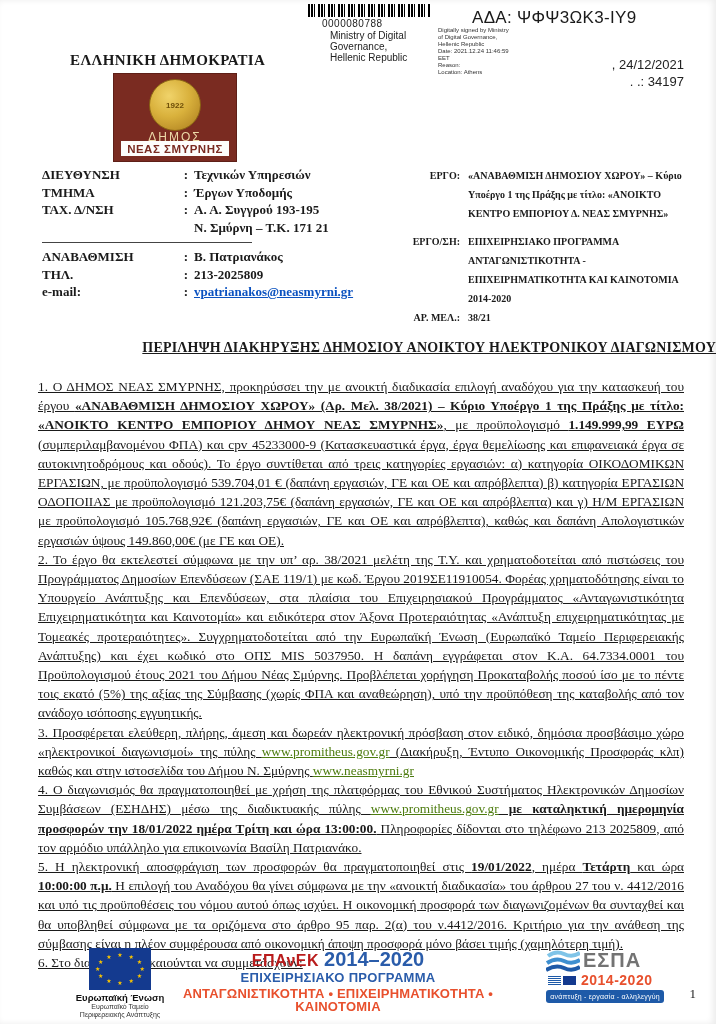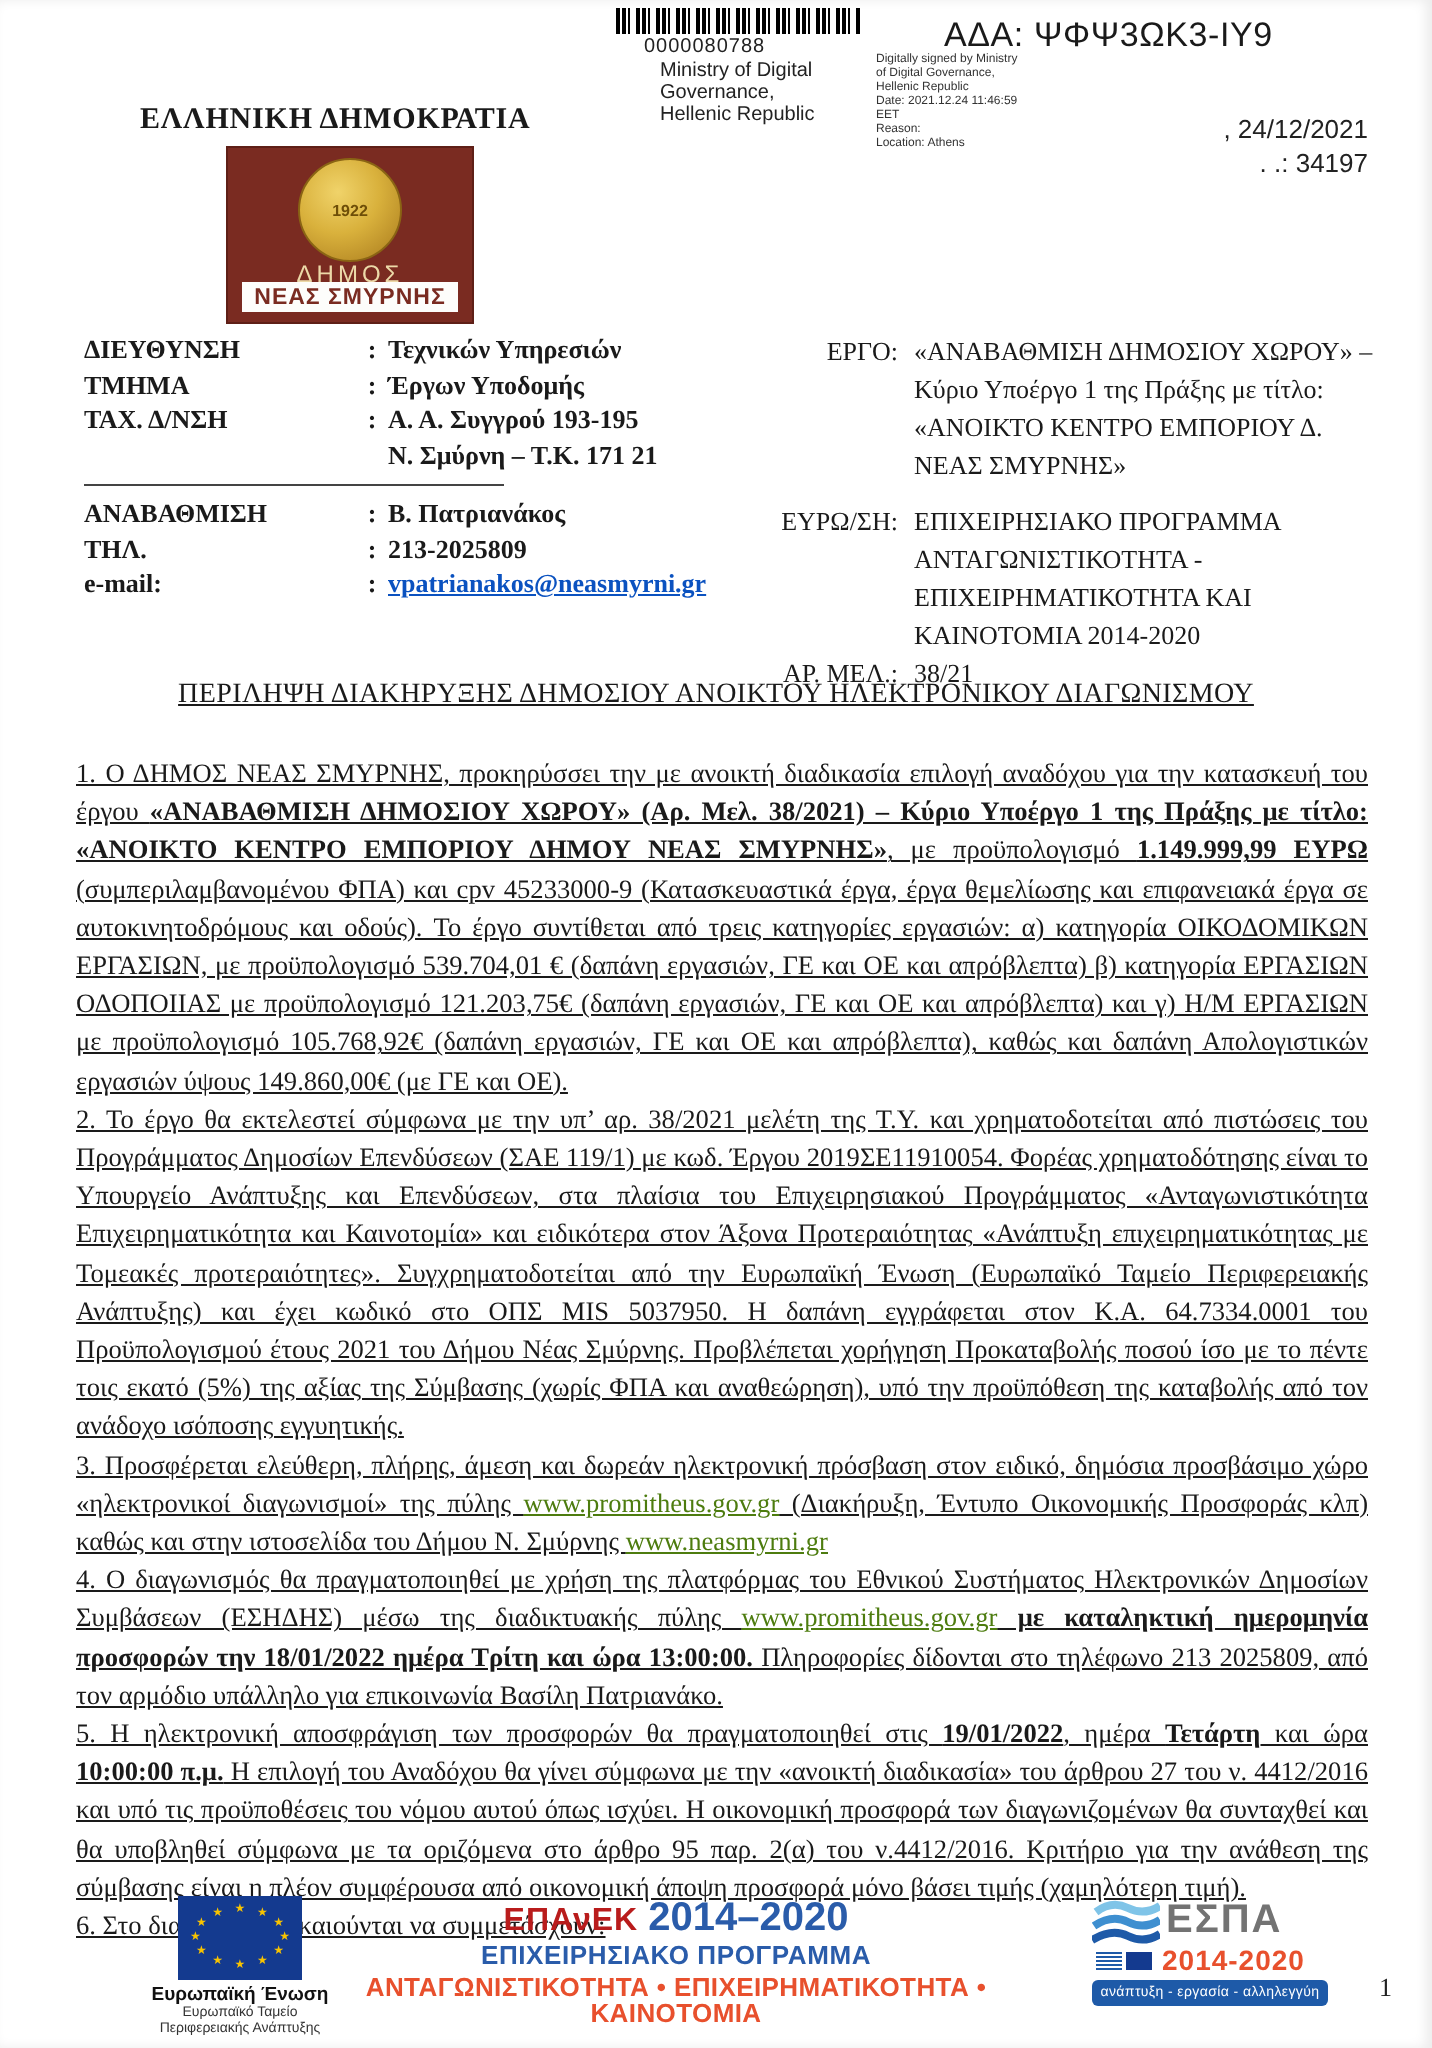--- a/index.html
+++ b/index.html
@@ -34,27 +34,27 @@
   .muni-band{position:absolute; left:7px; right:7px; bottom:5px; height:15px; background:#fdfdfb;
     display:flex; align-items:center; justify-content:center;}
   .muni-line2{color:#7a2b21; font-family:"Liberation Sans",sans-serif; font-size:11.5px; font-weight:bold; letter-spacing:.5px;}
   
   .info-left{position:absolute; left:42px; top:166px; width:310px; font-size:13px; font-weight:bold; line-height:17.5px;}
   .c-row{display:grid; grid-template-columns:136px 16px 1fr;}
   .c-label{white-space:nowrap;}
   .c-colon{text-align:center;}
   .c-divider{border-top:1.2px solid #444; width:210px; margin:6px 0 5px 0;}
   .link{color:#0b52c0; text-decoration:underline; cursor:pointer;}
-  .info-right{position:absolute; left:377px; top:166px; width:314px; font-size:13px; font-weight:normal; line-height:19px;}
+  .info-right{position:absolute; left:388px; top:166px; width:314px; font-size:10px; font-weight:bold; line-height:19px;}
   .p-row{display:grid; grid-template-columns:72px 8px 1fr; margin-bottom:0;}
   .p-row.gap{margin-top:9px;}
   .p-label{text-align:right; white-space:nowrap;}
   
-  .doc-title{position:absolute; left:0; right:0; top:340px; text-align:center;
-    font-size:14px; font-weight:normal; text-decoration:underline; letter-spacing:.2px;}
+  .doc-title{position:absolute; left:0; right:0; top:340px; text-align:right;
+    font-size:14px; font-weight:bold; text-decoration:underline; letter-spacing:.2px;}
   .doc-body{position:absolute; left:38px; top:377px; width:646px;
     font-size:13.3px; line-height:19.2px; text-align:justify;}
   .doc-body p{margin:0;text-decoration:underline;}
   .b{font-weight:bold;}
   .doclink{color:#4d7c0f; text-decoration:underline; cursor:pointer;}
   
   .footer{position:absolute; left:0; right:0; top:946px; height:78px; font-family:"Liberation Sans",sans-serif;}
   .eu-block{position:absolute; left:55px; top:2px; width:130px; text-align:center;}
   .eu-flag{position:relative; width:62px; height:42px; margin:0 auto; background:#143a8f;}
   .eu-star{position:absolute; color:#f7c question;}
@@ -162,21 +162,21 @@
         </span>
       </div>
     </div>
   <div class="info-right">
       <div class="p-row">
         <span class="p-label">ΕΡΓΟ:</span>
         <span></span>
         <span>«ΑΝΑΒΑΘΜΙΣΗ ΔΗΜΟΣΙΟΥ ΧΩΡΟΥ» – Κύριο Υποέργο 1 της  Πράξης με τίτλο: «ΑΝΟΙΚΤΟ ΚΕΝΤΡΟ ΕΜΠΟΡΙΟΥ Δ. ΝΕΑΣ ΣΜΥΡΝΗΣ»</span>
       </div>
       <div class="p-row gap">
-        <span class="p-label">ΕΥΡΩ/ΣΗ:</span>
+        <span class="p-label">ΕΡΓΟ/ΣΗ:</span>
         <span></span>
         <span>ΕΠΙΧΕΙΡΗΣΙΑΚΟ ΠΡΟΓΡΑΜΜΑ ΑΝΤΑΓΩΝΙΣΤΙΚΟΤΗΤΑ - ΕΠΙΧΕΙΡΗΜΑΤΙΚΟΤΗΤΑ ΚΑΙ ΚΑΙΝΟΤΟΜΙΑ 2014-2020</span>
       </div>
       <div class="p-row">
         <span class="p-label">ΑΡ. ΜΕΛ.:</span>
         <span></span>
         <span>38/21</span>
       </div>
     </div>
 

